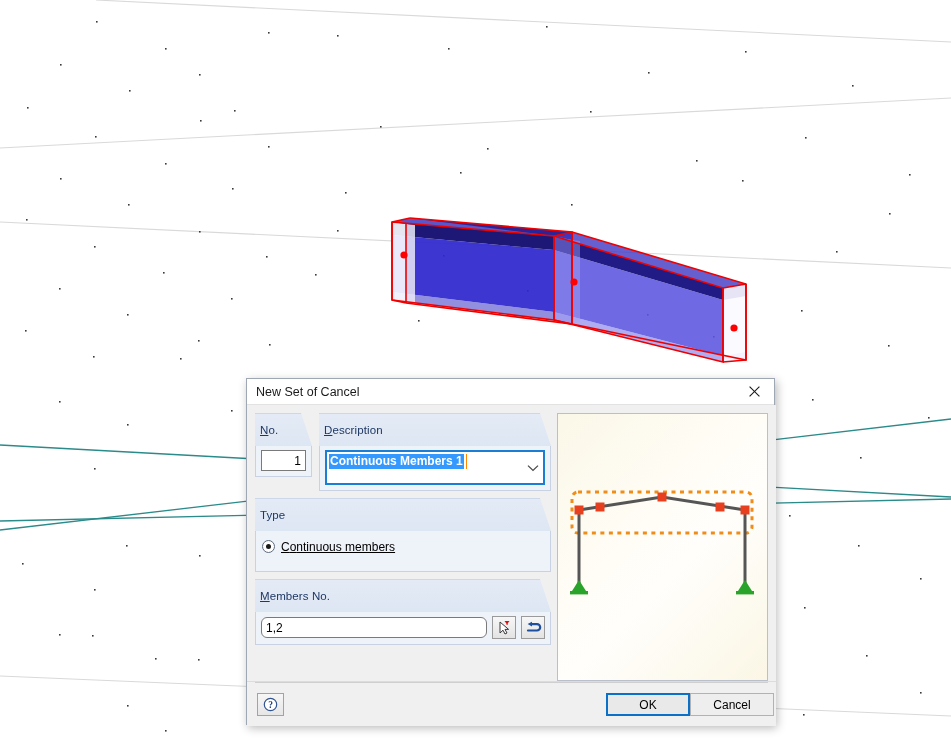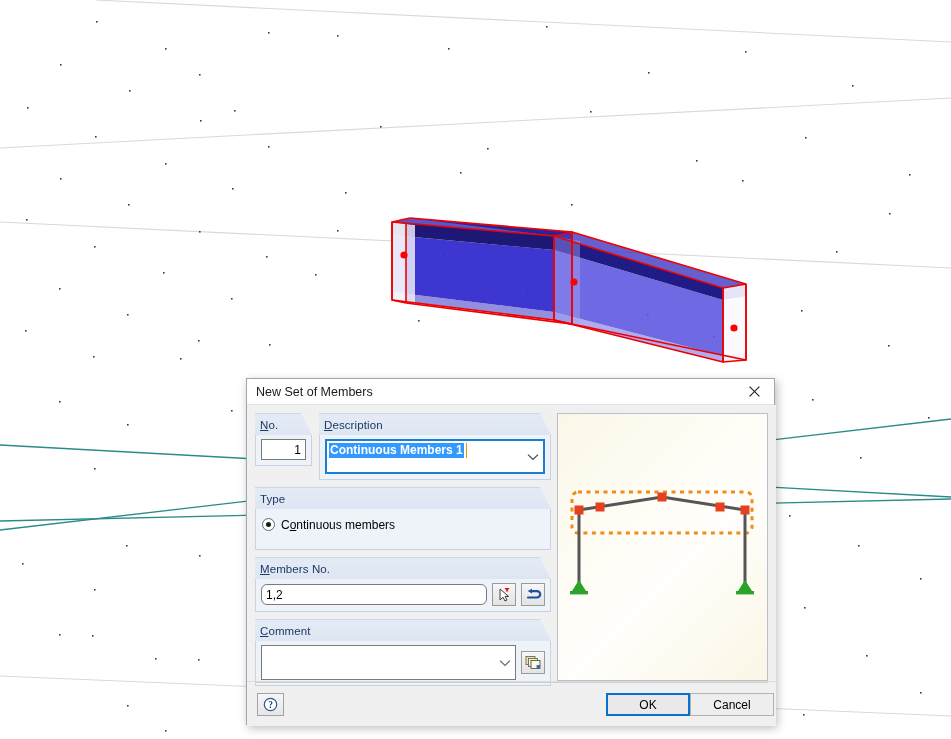--- a/index.html
+++ b/index.html
@@ -61,21 +61,21 @@
   #left-col {
     position: absolute;
     left: 8px; top: 8px;
     width: 296px;
   }
 
   
   .gbox { position: relative; margin-bottom: 7px; }
   .gbox-head {
     position: relative;
-    height: 22px;
+    height: 33px;
     background: linear-gradient(to bottom, #e4ebf6, #dde6f3);
     border-top: 1px solid #ccd7e8;
     clip-path: polygon(0 0, calc(100% - 11px) 0, 100% 100%, 0 100%);
     display: flex; align-items: center;
   }
   .gbox-head span {
     font-size: 11.5px;
     color: #1f3864;
     padding-left: 5px;
     letter-spacing: 0.1px;
@@ -383,21 +383,21 @@
         <circle cx="574" cy="282" r="3.6"></circle>
         <circle cx="734" cy="328" r="3.6"></circle>
       </g>
     </g>
   </svg>
 </div>
 
 <div id="dialog">
 
   <div id="titlebar">
-    <div class="title">New Set of Members</div>
+    <div class="title">New Set of Cancel</div>
     <div id="close-btn">
       <svg width="11" height="11" viewBox="0 0 11 11">
         <line x1="0.6" y1="0.6" x2="10.4" y2="10.4" stroke="#1a1a1a" stroke-width="1.1"></line>
         <line x1="10.4" y1="0.6" x2="0.6" y2="10.4" stroke="#1a1a1a" stroke-width="1.1"></line>
       </svg>
     </div>
   </div>
 
   <div id="dlg-body">
 
@@ -428,21 +428,21 @@
               </div>
             </div>
           </div>
         </div>
       </div>
 
       <div class="gbox">
         <div class="gbox-head">
           <span>Type</span>
         </div>
-        <div class="gbox-body" style="padding:5px 0 14px 0;">
+        <div class="gbox-body" style="padding:5px 0 14px 0;text-decoration:underline;">
           <div class="radio-row">
             <span class="radio-mark on"></span>
             <span class="radio-label">C<u class="mn">o</u>ntinuous members</span>
           </div>
         </div>
       </div>
 
       <div class="gbox">
         <div class="gbox-head">
           <span><u class="mn">M</u>embers No.</span>
@@ -460,45 +460,20 @@
             <div class="sq-btn">
               <svg width="17" height="14" viewBox="0 0 17 14">
                 <path d="M3,9.5 L12,9.5 A3.2,3.2 0 0 0 12,3.1 L6,3.1" fill="none" stroke="#1d4f9e" stroke-width="2.2" stroke-linecap="round"></path>
                 <polygon points="7,0.7 7,5.5 2.6,3.1" fill="#1d4f9e"></polygon>
               </svg>
             </div>
           </div>
         </div>
       </div>
 
-      <div class="gbox">
-        <div class="gbox-head">
-          <span><u class="mn">C</u>omment</span>
-        </div>
-        <div class="gbox-body">
-          <div class="inline-row">
-            <div class="combo plain" style="flex:1;">
-              <div class="combo-text" style="background:transparent;color:#000;"></div>
-              <div class="arrow">
-                <svg width="12" height="8" viewBox="0 0 12 8">
-                  <polyline points="1,1.6 6,6.4 11,1.6" fill="none" stroke="#6a6a6a" stroke-width="1.3"></polyline>
-                </svg>
-              </div>
-            </div>
-            <div class="sq-btn">
-              <svg width="17" height="15" viewBox="0 0 17 15">
-                <rect x="1" y="1.5" width="9" height="8" fill="#e8e3c2" stroke="#6b6b4b" stroke-width="0.9"></rect>
-                <rect x="3.5" y="3.5" width="9" height="8" fill="#f2eed4" stroke="#6b6b4b" stroke-width="0.9"></rect>
-                <rect x="6" y="5.5" width="9" height="8" fill="#fbf8e6" stroke="#5a5a3e" stroke-width="0.9"></rect>
-                <rect x="11.6" y="10" width="3.4" height="3.4" fill="#2f6fb5"></rect>
-              </svg>
-            </div>
-          </div>
-        </div>
-      </div>
     </div>
 
     <div id="preview">
       <svg width="209" height="266" viewBox="0 0 209 266">
 
         <rect x="14" y="78" width="180" height="41" rx="6" ry="6" fill="none" stroke="#f08c18" stroke-width="3" stroke-dasharray="4 4.5"></rect>
 
         <g stroke="#555555" stroke-width="3" stroke-linecap="square">
           <line x1="21" y1="96" x2="21" y2="172"></line>
           <line x1="187" y1="96" x2="187" y2="172"></line>

